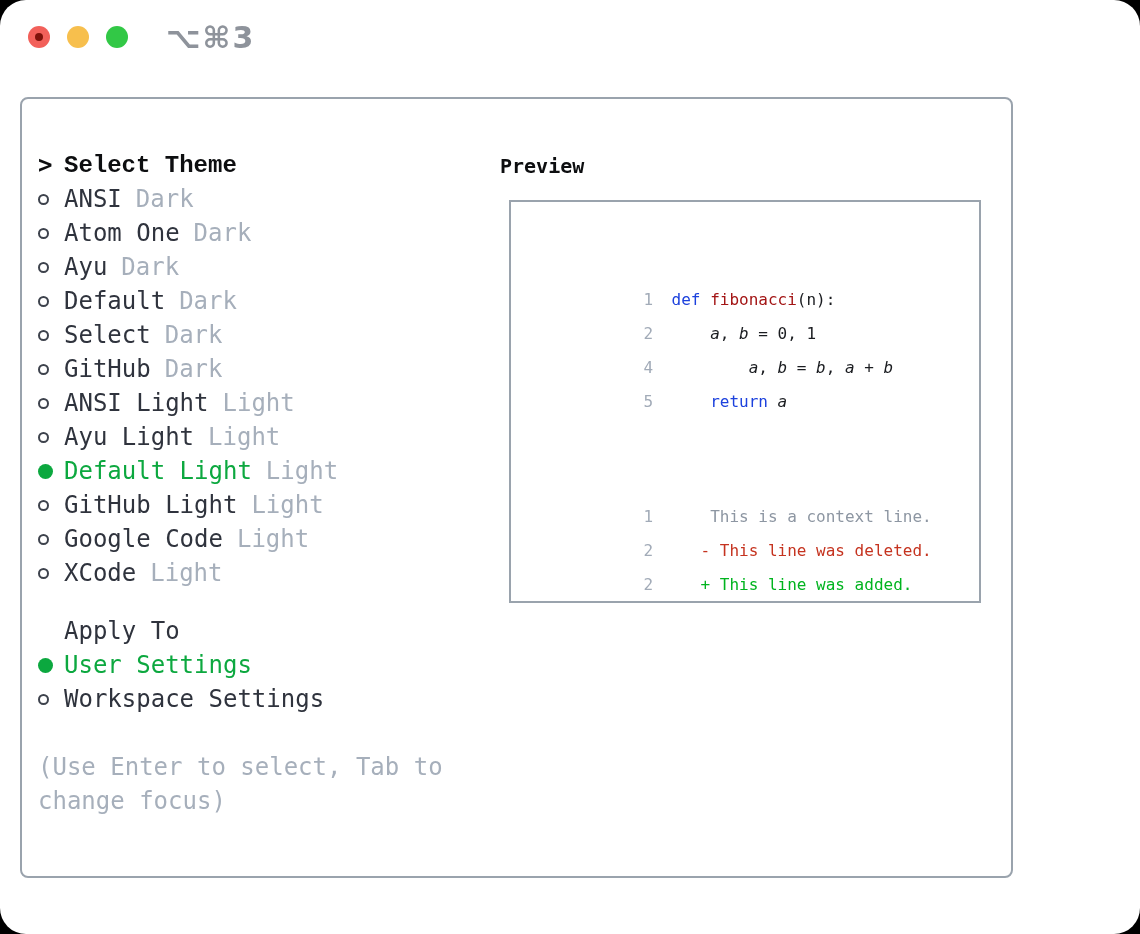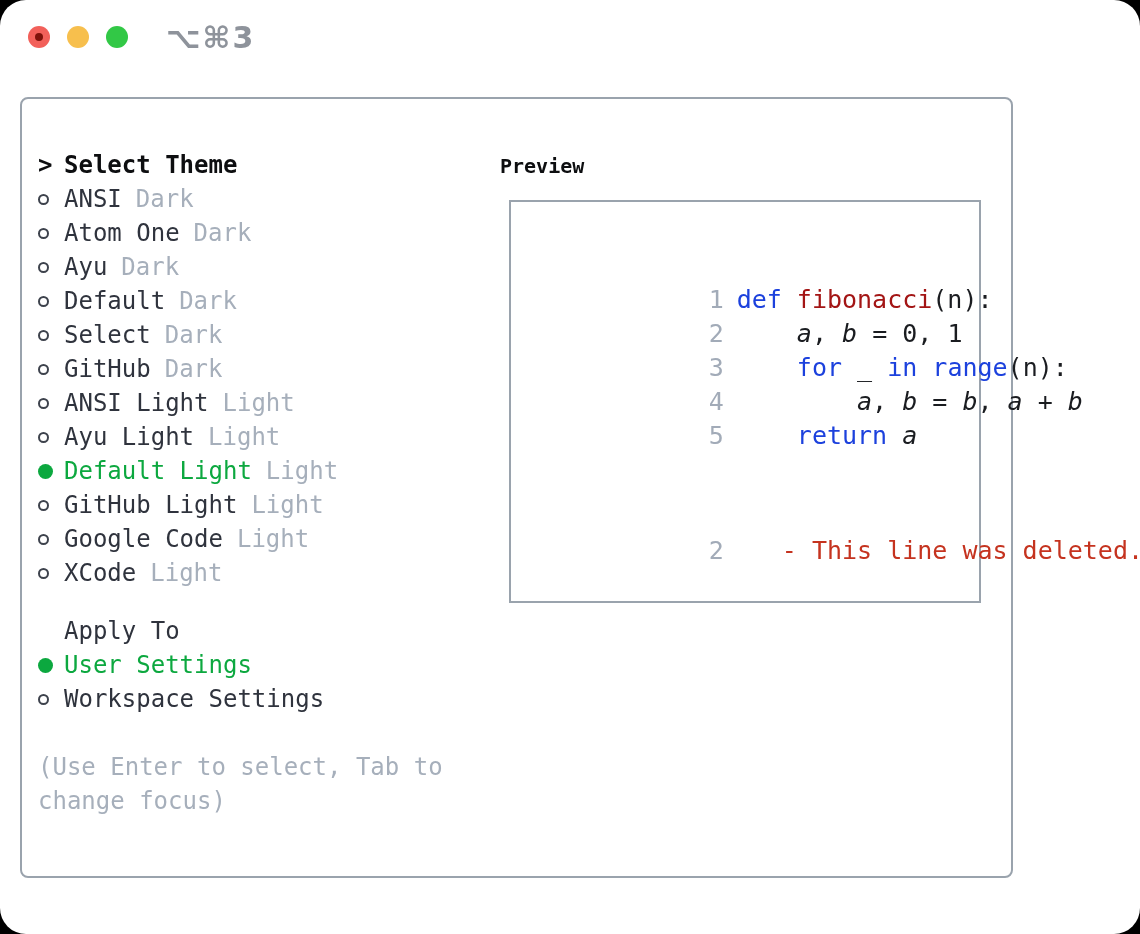--- a/index.html
+++ b/index.html
@@ -21,36 +21,36 @@
   .panel { position:absolute; left:20px; top:97px; width:993px; height:781px;
            border:2px solid #9aa3ad; border-radius:8px; background:#fff; }
 
   
   .left-col { position:absolute; left:16px; top:49px; width:452px; font-size:24px; color:#2f333d; }
   .row { display:flex; align-items:center; height:34px; white-space:pre; }
   .bullet-cell { width:26px; display:flex; align-items:center; flex:none; }
   .radio { width:11px; height:11px; border:2px solid #3d424c; border-radius:50%; }
   .radio.selected { width:15px; height:15px; border:none; background:#0ca83f; }
   .prompt-char { color:#0d0e10; font-weight:bold; }
-  .list-title { font-weight:bold; color:#0d0e10; }
+  .list-title { font-weight:bold; color:#0d0e10;font-family:Liberation Mono, monospace; }
   .tname { color:#2f333d; }
   .row.selected .tname { color:#0ca83f; }
   .tvariant { color:#a6afbb; padding-left:14px; }
   .apply-header { margin-top:24px; }
   .apply-label { color:#2f333d; }
   .row.selected .apply-label { color:#0ca83f; }
   .help-block { margin-top:34px; color:#a6afbb; }
   .help-line { height:34px; line-height:34px; white-space:pre; }
 
   
   .preview-title { position:absolute; left:478px; top:50px; height:34px; line-height:34px;
                    font-size:20px; font-weight:bold; color:#0d0e10; }
   .preview-box { position:absolute; left:487px; top:101px; width:472px; height:403px;
                  border:2px solid #9aa3ad; background:#fff; }
-  .code-block { padding:47px 6px 0 17px; font-size:25px; }
+  .code-block { padding:47px 6px 0 17px; font-size:16px; }
   .pline { height:34px; line-height:34px; white-space:pre; }
   .ln { display:inline-block; width:28px; color:#a2abb8; }
   .tok-kw { color:#1c41dd; }
   .tok-fn { color:#a31515; }
   .tok-p  { color:#1a1c20; }
   .tok-v  { color:#1a1c20; font-style:italic; }
   .diff-block { margin-top:34px; }
   .dtext.context { color:#8d96a2; }
   .dtext.deleted { color:#c5331f; }
   .dtext.added   { color:#00b41f; }
@@ -196,31 +196,34 @@
     <div class="preview-box">
       <div class="code-block">
 
       <div class="pline code-line">
             <span class="ln">1</span><span class="ctext"><span class="tok-kw">def</span><span class="tok-p"> </span><span class="tok-fn">fibonacci</span><span class="tok-p">(n):</span></span>
           </div>
           <div class="pline code-line">
             <span class="ln">2</span><span class="ctext"><span class="tok-p">    </span><span class="tok-v">a</span><span class="tok-p">, </span><span class="tok-v">b</span><span class="tok-p"> = 0, 1</span></span>
           </div>
           <div class="pline code-line">
-            <span class="ln">3</span><span class="ctext"><span class="tok-p">    </span><span class="tok-kw">for</span><span class="tok-p"> _ </span><span class="tok-kw">in</span><span class="tok-p"> </span><span class="tok-kw">range</span><span class="tok-p">(n):</span></span>
-          </div>
-          <div class="pline code-line">
             <span class="ln">4</span><span class="ctext"><span class="tok-p">        </span><span class="tok-v">a</span><span class="tok-p">, </span><span class="tok-v">b</span><span class="tok-p"> = </span><span class="tok-v">b</span><span class="tok-p">, </span><span class="tok-v">a</span><span class="tok-p"> + </span><span class="tok-v">b</span></span>
           </div>
           <div class="pline code-line">
             <span class="ln">5</span><span class="ctext"><span class="tok-p">    </span><span class="tok-kw">return</span><span class="tok-p"> </span><span class="tok-v">a</span></span>
           </div>
         </div>
       <div class="code-block diff-block">
 
+      <div class="pline diff-line">
+            <span class="ln">1</span><span class="dtext context">    This is a context line.</span>
+          </div>
           <div class="pline diff-line">
             <span class="ln">2</span><span class="dtext deleted">   - This line was deleted.</span>
           </div>
+          <div class="pline diff-line">
+            <span class="ln">2</span><span class="dtext added">   + This line was added.</span>
+          </div>
         </div>
     </div>
 
   </div>
 </div>
 
 </body></html>

